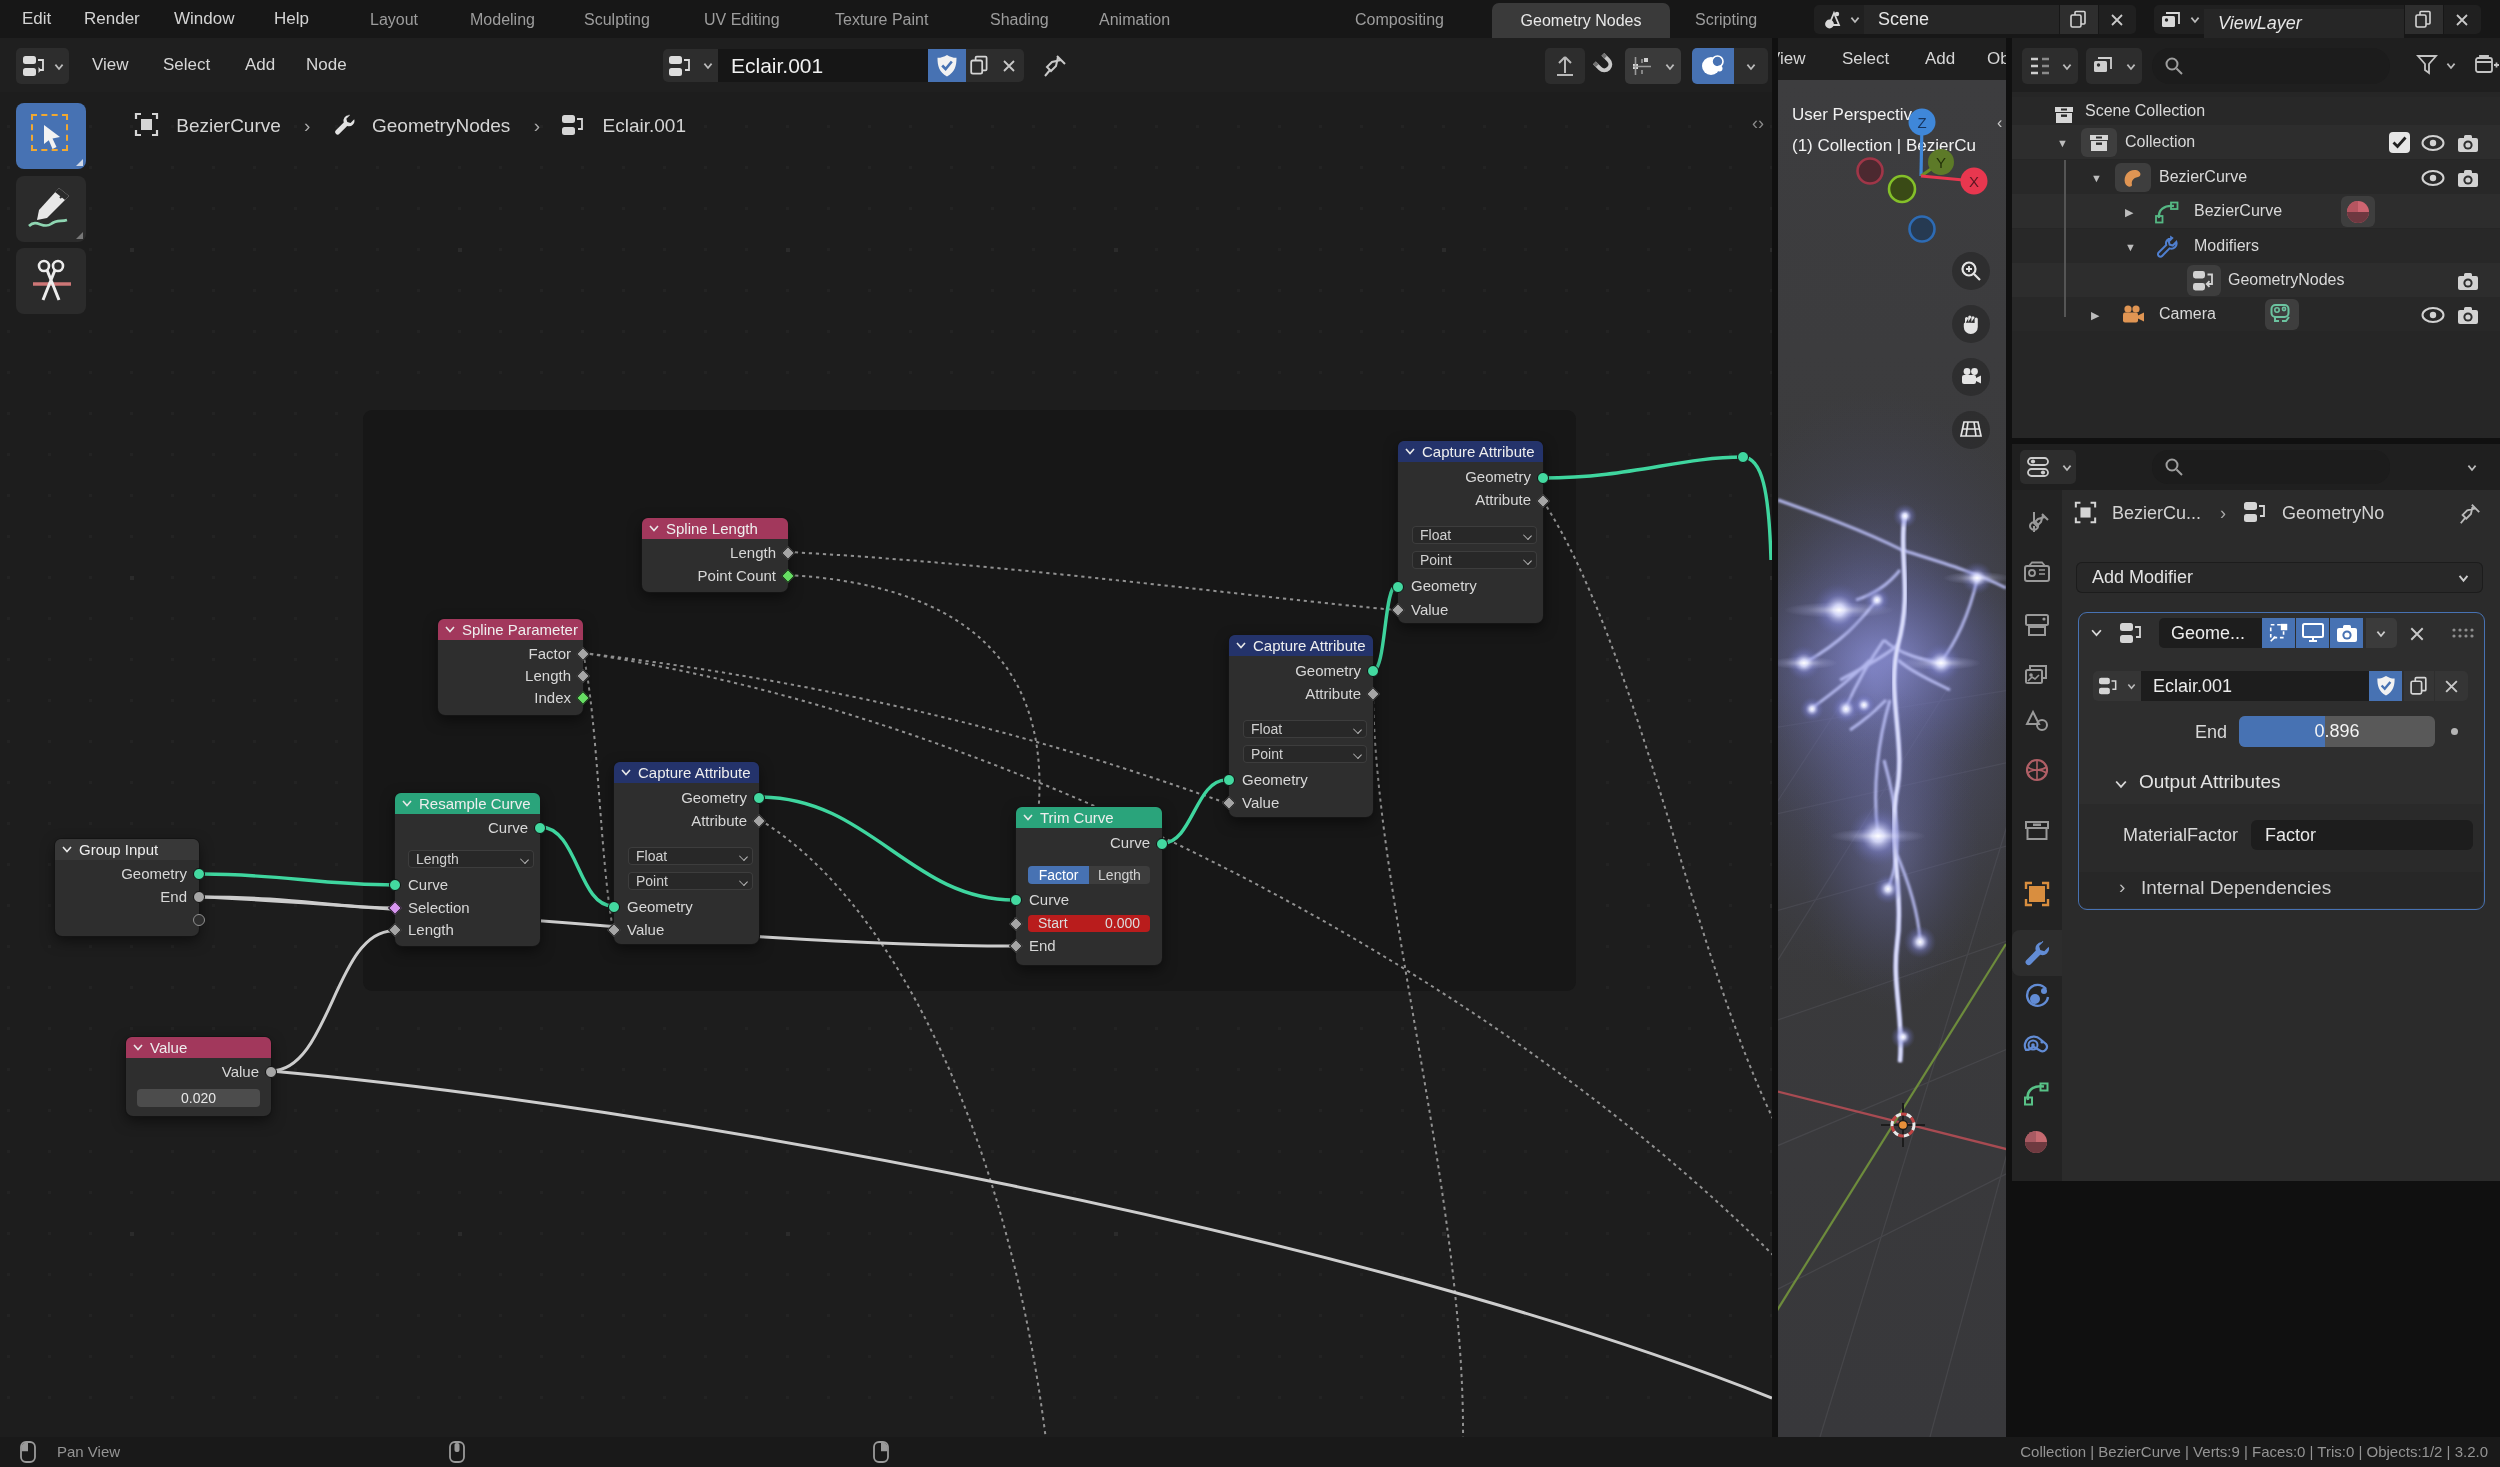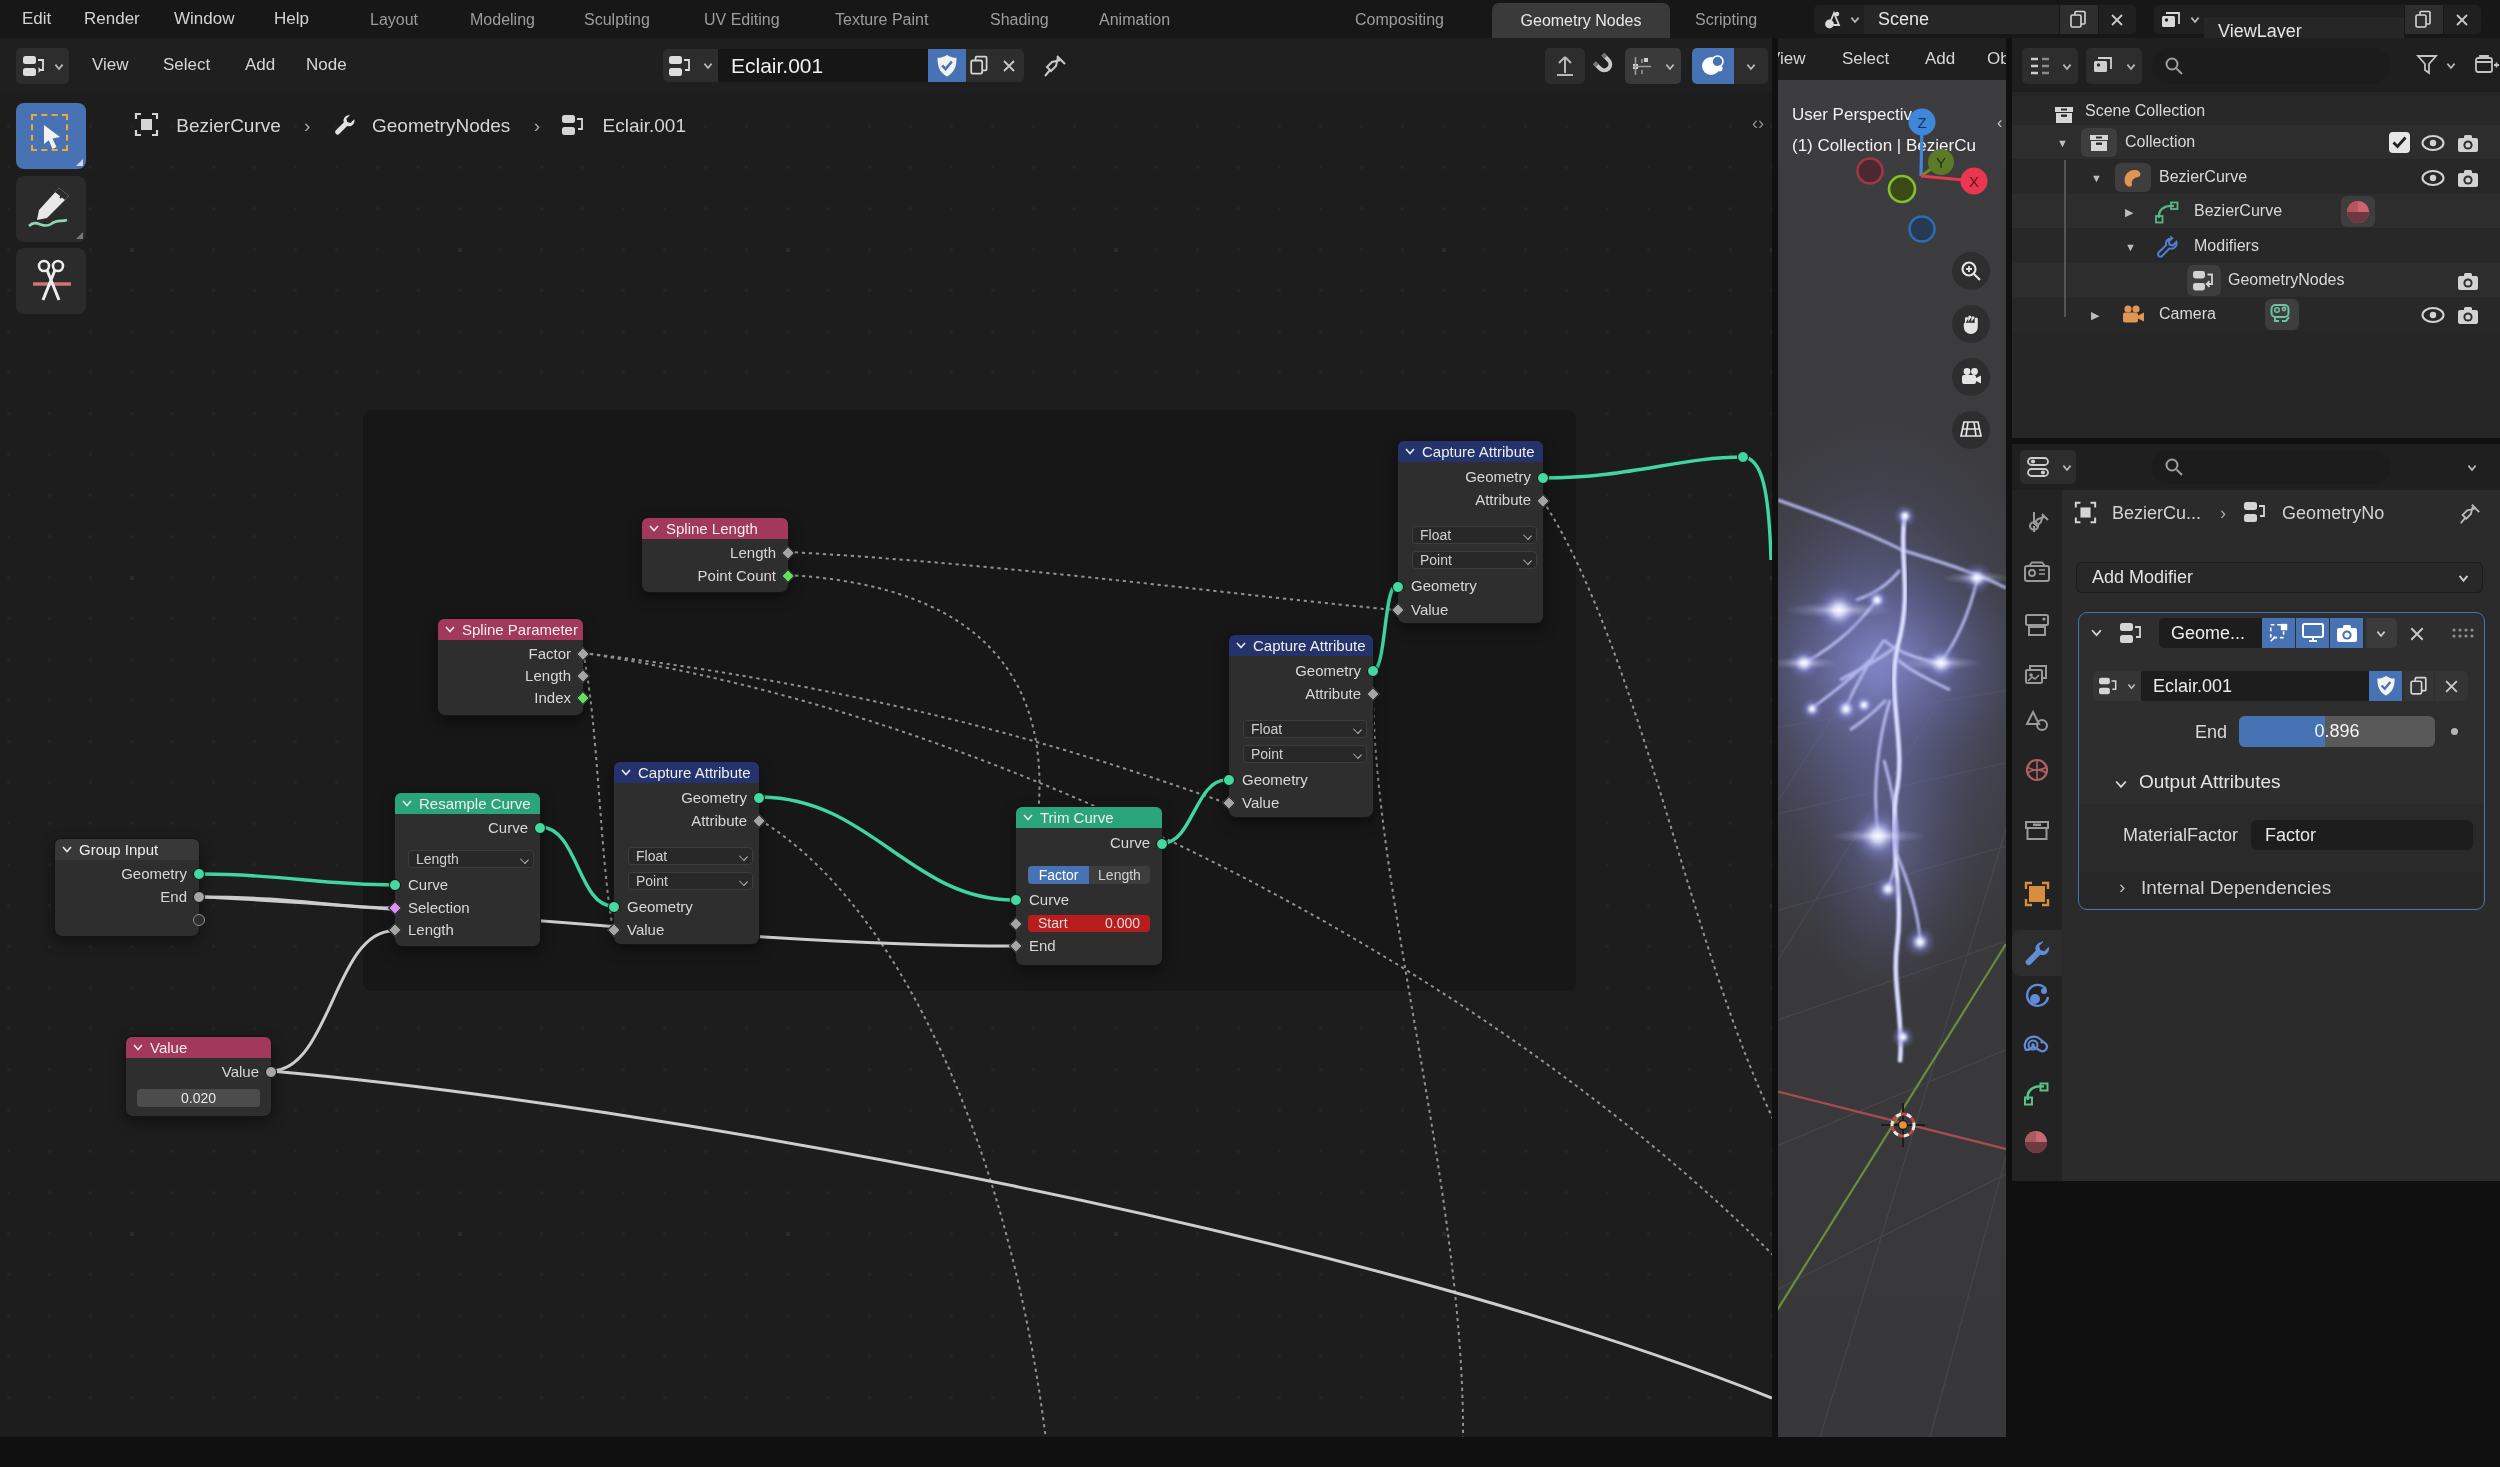--- a/index.html
+++ b/index.html
@@ -101,21 +101,21 @@
 
     <div class="abs" style="left:2154px;top:5px;width:250px;height:29px;background:#202020;border-radius:5px 0 0 5px;">
       <svg width="24" height="22" viewBox="0 0 24 22" style="position:absolute;left:6px;top:4px;">
         <rect x="2" y="7" width="13" height="11" rx="1.5" fill="#d8d8d8"></rect>
         <path d="M6 4 h13 v11" fill="none" stroke="#d8d8d8" stroke-width="1.8"></path>
         <circle cx="6.5" cy="11" r="1.7" fill="#202020"></circle>
       </svg>
       <svg width="10" height="8" viewBox="0 0 10 8" style="position:absolute;left:36px;top:11px;">
           <path d="M1.4 1.6 L5 6 L8.6 1.6" stroke="#bbb" stroke-width="1.7" fill="none"></path>
         </svg>
-      <div class="abs" style="left:50px;top:12px;width:200px;height:29px;background:#262626;color:#e6e6e6;font-size:18px;line-height:29px;padding-left:14px;box-sizing:border-box;">ViewLayer</div>
+      <div class="abs" style="left:50px;top:4px;width:200px;height:29px;background:#262626;color:#e6e6e6;font-size:18px;line-height:29px;padding-left:14px;box-sizing:border-box;font-style:italic;">ViewLayer</div>
     </div>
     <div class="abs" style="left:2405px;top:5px;width:38px;height:29px;background:#2e2e2e;">
       <svg width="20" height="20" viewBox="0 0 20 20" style="position:absolute;left:9px;top:5px;">
         <rect x="2" y="5" width="10" height="12" rx="1.5" fill="none" stroke="#d5d5d5" stroke-width="1.6"></rect>
         <path d="M6 5 V2.5 a1 1 0 0 1 1-1 h8 a1 1 0 0 1 1 1 V13 a1 1 0 0 1 -1 1 h-3" fill="none" stroke="#d5d5d5" stroke-width="1.6"></path>
       </svg>
     </div>
     <div class="abs" style="left:2444px;top:5px;width:37px;height:29px;background:#202020;border-radius:0 5px 5px 0;">
       <svg width="14" height="14" viewBox="0 0 14 14" style="position:absolute;left:11px;top:8px;">
           <path d="M2 2 L12 12 M12 2 L2 12" stroke="#c9c9c9" stroke-width="1.8"></path>
@@ -935,16 +935,32 @@
       <div class="abs" style="left:60px;top:158px;color:#e4e4e4;font-size:19px;">Output Attributes</div>
       <div class="abs" style="left:0;top:191px;width:404px;height:68px;background:#2a2a2a;"></div>
       <div class="abs" style="left:24px;top:212px;width:135px;color:#d8d8d8;font-size:18px;text-align:right;">MaterialFactor</div>
       <div class="abs" style="left:172px;top:207px;width:222px;height:30px;background:#1d1d1d;border-radius:6px;color:#e8e8e8;font-size:18px;line-height:30px;padding-left:14px;box-sizing:border-box;">Factor</div>
       <div class="abs" style="left:0;top:259px;width:404px;height:36px;background:#272727;border-radius:0 0 8px 8px;color:#d0d0d0;font-size:19px;">
         <span style="position:absolute;left:40px;top:4px;color:#bbb;">›</span>
         <span style="position:absolute;left:62px;top:5px;">Internal Dependencies</span>
       </div>
     </div>
   </div>
+  <div class="abs" id="status">
+    <svg width="16" height="22" viewBox="0 0 16 22" style="position:absolute;left:20px;top:4px;">
+      <rect x="1" y="1" width="14" height="20" rx="5" fill="none" stroke="#9a9a9a" stroke-width="1.8"></rect>
+      <path d="M1.5 6 a6 5 0 0 1 6.5 -4.8 v9 h-6.5 Z" fill="#9a9a9a"></path>
+    </svg>
+    <span style="position:absolute;left:57px;top:6px;">Pan View</span>
+    <svg width="16" height="22" viewBox="0 0 16 22" style="position:absolute;left:449px;top:4px;">
+      <rect x="1" y="1" width="14" height="20" rx="5" fill="none" stroke="#9a9a9a" stroke-width="1.8"></rect>
+      <rect x="5.5" y="2" width="5" height="9" rx="2" fill="#9a9a9a"></rect>
+    </svg>
+    <svg width="16" height="22" viewBox="0 0 16 22" style="position:absolute;left:873px;top:4px;">
+      <rect x="1" y="1" width="14" height="20" rx="5" fill="none" stroke="#9a9a9a" stroke-width="1.8"></rect>
+      <path d="M14.5 6 a6 5 0 0 0 -6.5 -4.8 v9 h6.5 Z" fill="#9a9a9a"></path>
+    </svg>
+    <span style="position:absolute;right:12px;top:6px;">Collection | BezierCurve | Verts:9 | Faces:0 | Tris:0 | Objects:1/2 | 3.2.0</span>
+  </div>
   <div class="gut" style="left:1772px;top:38px;width:6px;height:1399px;"></div>
   <div class="gut" style="left:2006px;top:38px;width:6px;height:1399px;"></div>
   <div class="gut" style="left:2012px;top:438px;width:488px;height:6px;"></div>
 </div>
 
 </body></html>

